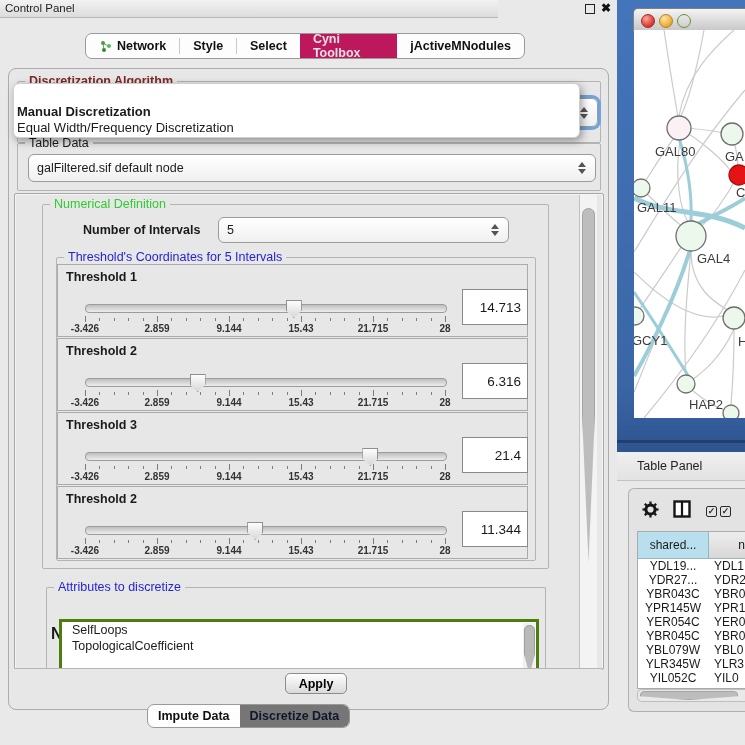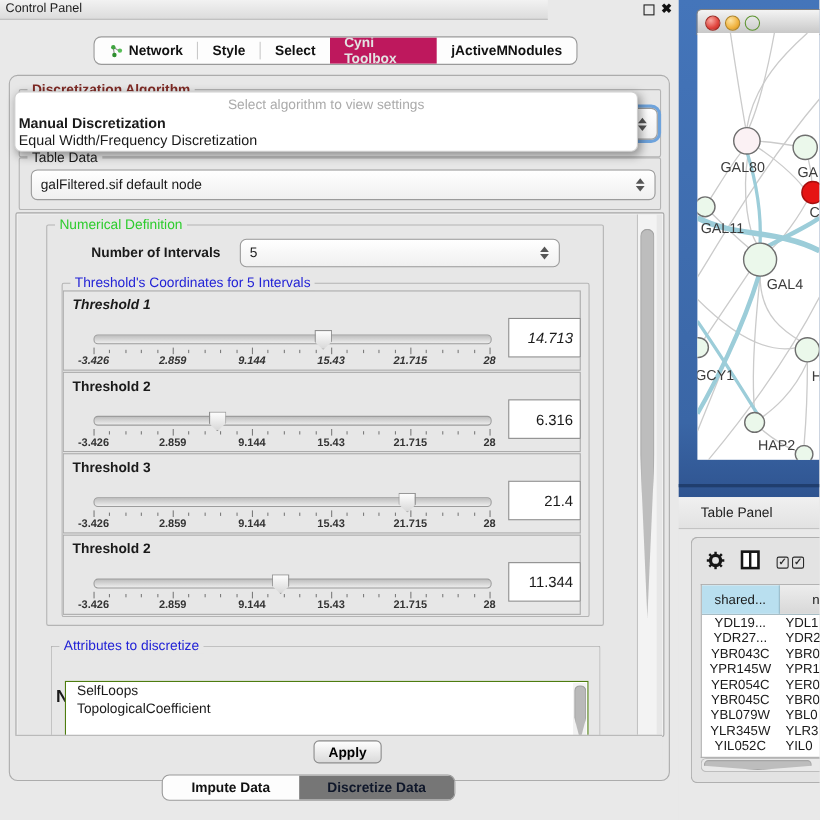--- a/index.html
+++ b/index.html
@@ -62,36 +62,36 @@
   .ticks{position:absolute;left:0;top:17px;width:100%;height:7px;}
   .tick{position:absolute;top:2px;width:1px;height:3px;background:#7c7c7c;}
   .tick.major{top:0;height:6px;}
   .ticklabels{position:absolute;left:0;top:24px;width:100%;height:11px;}
   .ticklabels span{position:absolute;transform:translateX(-50%);font-size:10px;font-weight:bold;color:#333;}
   .val{position:absolute;left:404px;top:24px;width:58px;height:34px;background:#fff;border:1px solid #8A8A8A;
     display:flex;align-items:center;justify-content:flex-end;padding-right:6px;font-size:13.5px;}
 
   
   #attr-list{position:absolute;left:12px;top:31px;width:474px;height:60px;background:#fff;
-    border:1px solid #4d7c0f;overflow:hidden;}
+    border:3px solid #4d7c0f;overflow:hidden;}
   #attr-list .item{padding:1px 0 1px 10px;font-size:12.5px;}
   #attr-scroll{position:absolute;right:1px;top:1px;width:12px;height:58px;background:#F1F1F1;}
   #attr-scroll .thumb{position:absolute;left:1px;top:2px;width:9px;height:48px;background:#B9B9B9;
     border:1px solid #9f9f9f;border-radius:5px;}
 
   
   #apply-row{left:5px;top:599px;width:588px;height:30px;border-top:1px solid #B5B5B5;background:#E7E7E7;}
   #apply-btn{position:absolute;left:271px;top:4px;width:62px;height:21px;border:1px solid #8C8C8C;
     border-radius:5px;background:linear-gradient(#FEFEFE,#DADADA);font-weight:bold;font-size:12.5px;
     font-family:"Liberation Sans",sans-serif;}
 
   
   #bottom-tabs{left:147px;top:704px;height:22px;background:#FDFDFD;border:1px solid #9a9a9a;
     border-radius:7px;display:flex;overflow:hidden;}
-  .btab{display:flex;align-items:center;padding:0 26px;font-weight:bold;font-size:12.5px;color:#111;}
+  .btab{display:flex;align-items:center;padding:0 10px;font-weight:bold;font-size:12.5px;color:#111;}
   .btab.sel{background:#767676;color:#0f172a;}
 
   
   #algo-popup{left:13px;top:83px;width:565px;height:53px;background:#fff;border:1px solid #CFCFCF;
     border-radius:6px;box-shadow:2px 3px 9px rgba(0,0,0,.38);z-index:50;}
   #algo-popup .ph{position:absolute;left:0;top:4px;width:100%;text-align:center;color:#ABABAB;font-size:12.5px;}
   #algo-popup .op1{position:absolute;left:3px;top:20px;font-weight:bold;font-size:13px;}
   #algo-popup .op2{position:absolute;left:3px;top:36px;font-size:13px;}
 
   
@@ -204,21 +204,21 @@
           <span>5</span>
           <div class="stepper">
               <div class="up"></div>
               <div class="dn"></div>
             </div>
         </div>
 
         <div class="group" style="left:13px;top:52px;width:478px;height:302px;">
           <span class="glabel blue">Threshold's Coordinates for 5 Intervals</span>
 
-          <div class="thr" style="top:6px;font-style:italic;">
+          <div class="thr" style="top:6px;">
             <div class="thr-title">Threshold 1</div>
             <div class="slider">
               <div class="track"></div>
               <div class="thumb" style="left: calc(57.72% - 7px);"></div>
               <div class="ticks">
                   <div class="tick major" style="left: 0%;"></div>
                   <div class="tick" style="left: 4%;"></div>
                   <div class="tick" style="left: 8%;"></div>
                   <div class="tick" style="left: 12%;"></div>
                   <div class="tick" style="left: 16%;"></div>
@@ -418,21 +418,20 @@
   <div id="bottom-tabs" class="abs">
     <div class="btab">
         <span>Impute Data</span>
       </div>
     <div class="btab sel">
         <span>Discretize Data</span>
       </div>
   </div>
 
   <div id="algo-popup" class="abs">
-    <div class="ph">Select algorithm to view settings</div>
     <div class="op1">Manual Discretization</div>
     <div class="op2">Equal Width/Frequency Discretization</div>
   </div>
 </div>
 
 <div id="desktop" class="abs">
   <div class="dark-line"></div>
 
   <div id="net-window">
     <div id="net-titlebar">

